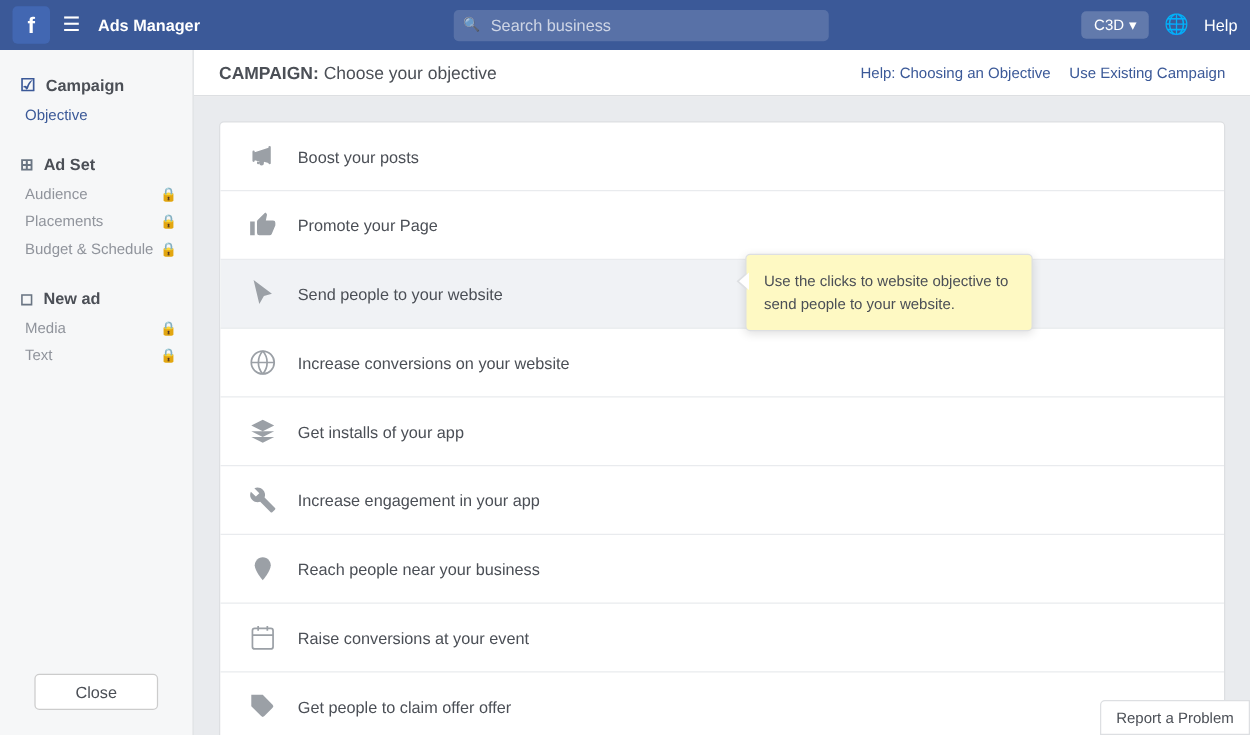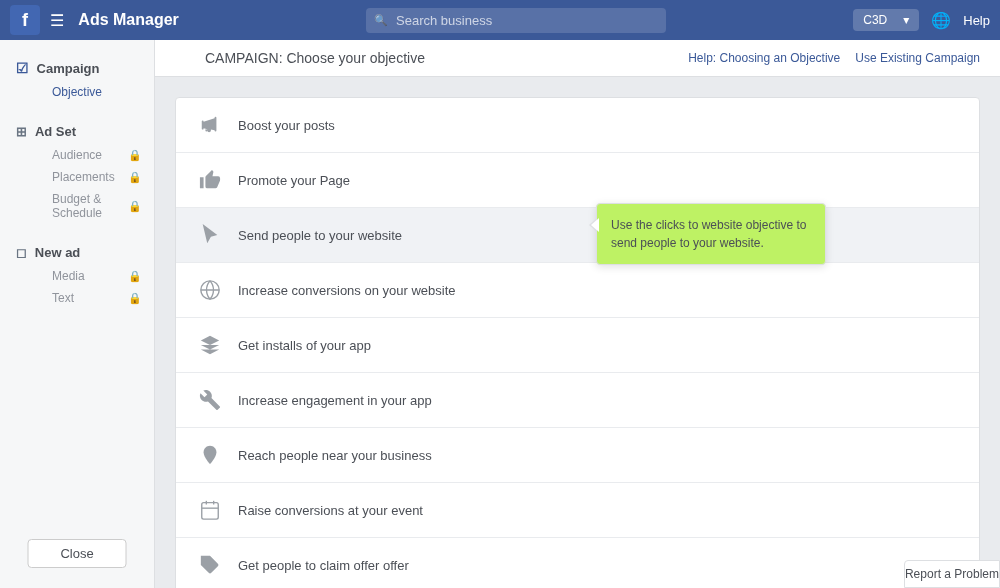--- a/index.html
+++ b/index.html
@@ -17,42 +17,42 @@
     }
     .topbar-left { display: flex; align-items: center; gap: 10px; }
     .topbar-logo {
       background: #4267B2;
       width: 30px; height: 30px;
       display: flex; align-items: center; justify-content: center;
       font-size: 18px; font-weight: bold; color: white;
       border-radius: 4px;
     }
     .topbar-menu-icon { font-size: 16px; cursor: pointer; margin-right: 4px; }
-    .topbar-title { font-size: 16px; font-weight: 600; color: white; }
+    .topbar-title { font-size: 13px; font-weight: 600; color: white; }
     .topbar-center { flex: 1; max-width: 300px; margin: 0 20px; }
     .topbar-search {
       width: 100%;
       background: rgba(255,255,255,0.15);
       border: none;
       border-radius: 4px;
       padding: 5px 10px 5px 30px;
       color: white;
       font-size: 13px;
       outline: none;
     }
     .topbar-search::placeholder { color: rgba(255,255,255,0.7); }
     .search-wrap { position: relative; }
     .search-wrap::before { content: '🔍'; position: absolute; left: 8px; top: 50%; transform: translateY(-50%); font-size: 11px; opacity: 0.7; }
     .topbar-right { display: flex; align-items: center; gap: 12px; }
     .topbar-btn {
       background: rgba(255,255,255,0.2);
       border: none; border-radius: 4px;
       color: white; padding: 4px 10px;
       font-size: 12px; cursor: pointer;
-      display: flex; align-items: center; gap: 16px;
+      display: flex; align-items: center; gap: 4px;
     }
     .topbar-globe { font-size: 16px; cursor: pointer; }
     .topbar-help { color: white; font-size: 13px; cursor: pointer; text-align: right; }
 
     
     .layout { display: flex; height: calc(588px - 40px); }
 
     
     .sidebar {
       width: 155px;
@@ -61,21 +61,21 @@
       padding: 15px 0;
       flex-shrink: 0;
       position: relative;
     }
     .sidebar-section { margin-bottom: 16px; }
     .sidebar-item-header {
       display: flex; align-items: center; gap: 8px;
       padding: 5px 12px 5px 16px;
       font-weight: 600; font-size: 13px; color: #4b4f56;
     }
-    .sidebar-sub { padding-left: 52px; }
+    .sidebar-sub { padding-left: 20px; }
     .sidebar-sub-item {
       display: flex; align-items: center; justify-content: space-between;
       padding: 4px 12px 4px 0;
       font-size: 12px; color: #90949c;
       cursor: pointer;
     }
     .sidebar-sub-item.active-sub { color: #3b5998; }
     .lock-icon { font-size: 11px; color: #bbb; }
     .sidebar-close {
       position: absolute; bottom: 20px; left: 50%;
@@ -90,21 +90,21 @@
     .main { flex: 1; overflow-y: auto; padding: 0; }
 
     
     .content-header {
       background: white;
       border-bottom: 1px solid #dddfe2;
       padding: 10px 20px;
       display: flex; align-items: center; justify-content: space-between;
     }
     .content-title { font-size: 14px; color: #4b4f56; }
-    .content-title strong { font-weight: 400; text-transform: uppercase; margin-left: 30px; }
+    .content-title strong { font-weight: 700; text-transform: uppercase; }
     .header-links { display: flex; gap: 15px; }
     .header-link { color: #3b5998; font-size: 12px; cursor: pointer; text-decoration: none; }
 
     
     .objectives-wrap { padding: 20px; }
     .objectives-list {
       background: white;
       border: 1px solid #dddfe2;
       border-radius: 4px;
       overflow: hidden;
@@ -119,21 +119,21 @@
     }
     .objective-item:last-child { border-bottom: none; }
     .objective-item.highlighted { background: #f0f2f5; }
     .obj-icon { width: 28px; height: 28px; display: flex; align-items: center; justify-content: center; flex-shrink: 0; }
     .obj-icon svg { width: 22px; height: 22px; fill: #9ba0a6; }
     .obj-label { font-size: 13px; color: #4b4f56; flex: 1; }
     .tooltip-box {
       position: absolute;
       left: 420px;
       top: -5px;
-      background: #bef264;
+      background: #fef9c3;
       border: 1px solid #dddfe2;
       border-radius: 4px;
       padding: 12px 14px;
       width: 230px;
       font-size: 12px;
       color: #4b4f56;
       line-height: 1.5;
       z-index: 100;
       box-shadow: 0 2px 8px rgba(0,0,0,0.12);
     }
@@ -151,21 +151,21 @@
       width: 0; height: 0;
       border-top: 7px solid transparent;
       border-bottom: 7px solid transparent;
       border-right: 8px solid white;
     }
 
     
     .report-problem {
       position: fixed; bottom: 0; right: 0;
       background: white; border: 1px solid #dddfe2;
-      padding: 6px 0; font-size: 12px; color: #4b4f56;
+      padding: 6px 12px; font-size: 12px; color: #4b4f56;
       cursor: pointer; border-top-left-radius: 4px;
     }
   </style>
 </head>
 <body>
 
 <div class="topbar">
   <div class="topbar-left">
     <div class="topbar-logo">
       <span>f</span>

